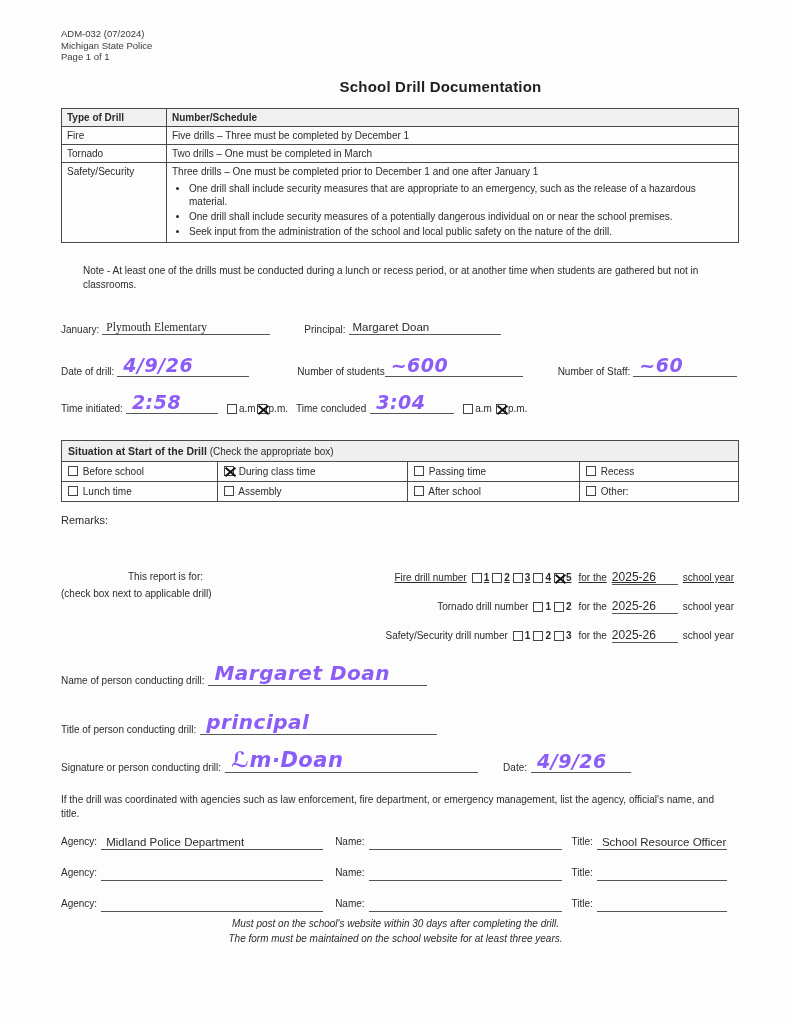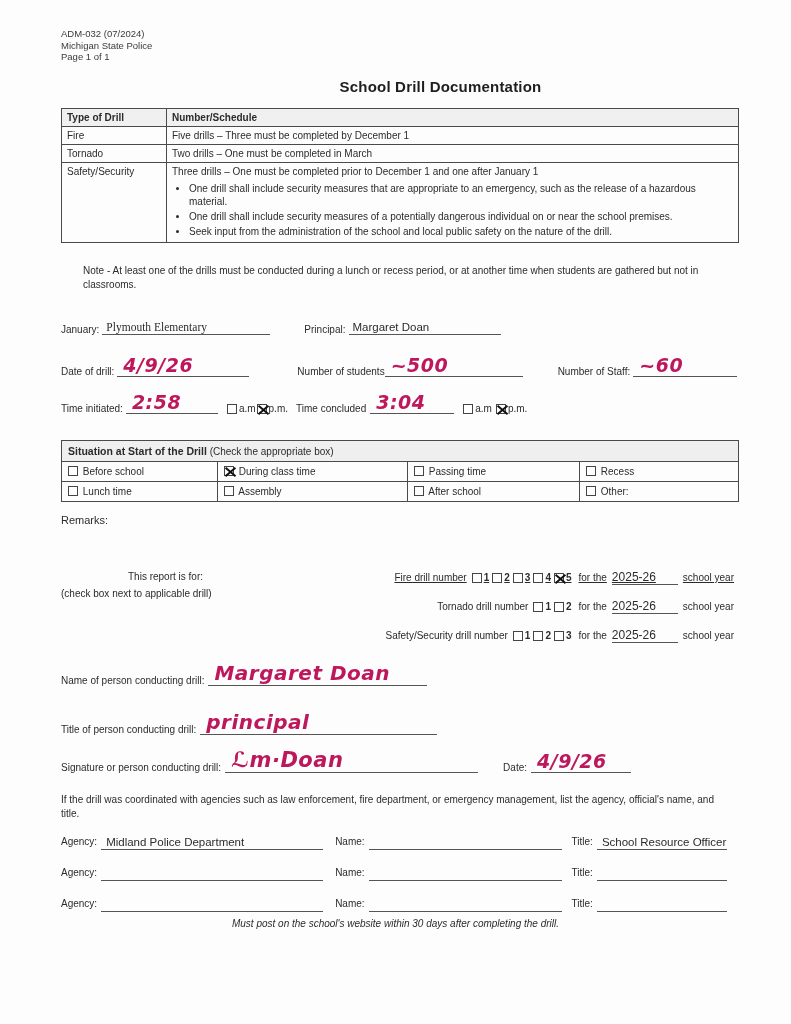--- a/index.html
+++ b/index.html
@@ -16,21 +16,21 @@
   .page {
     position: absolute;
     left: 0; top: 0;
     width: 791px; height: 1024px;
     background: #fdfdfd;
   }
   .hand {
     font-family: "DejaVu Sans", sans-serif;
     font-weight: 700;
     font-style: italic;
-    color: #be185d;
+    color: #8b5cf6;
     letter-spacing: 0.5px;
   }
 
   
   .doc-meta {
     position: absolute; left: 61px; top: 28px;
     font-size: 9.5px; line-height: 11.5px; color: #3a3a3a;
   }
   .doc-title {
     position: absolute; left: 0; top: 78px; width: 791px;
@@ -203,21 +203,21 @@
     </span>
   </div>
 
   <div class="row" style="left:61px; top:357px;">
     <span class="lbl">Date of drill:</span>
     <span class="rule" style="width:132px; height:20px; margin-left:3px;">
       <span class="valh hand">4/9/26</span>
     </span>
     <span class="lbl" style="margin-left:48px;">Number of students</span>
     <span class="rule" style="width:138px; height:20px;">
-      <span class="valh hand">~500</span>
+      <span class="valh hand">~600</span>
     </span>
     <span class="lbl" style="margin-left:35px;">Number of Staff:</span>
     <span class="rule" style="width:104px; height:20px; margin-left:3px;">
       <span class="valh hand">~60</span>
     </span>
   </div>
 
   <div class="row" style="left:61px; top:394px;">
     <span class="lbl">Time initiated:</span>
     <span class="rule" style="width:92px; height:20px; margin-left:3px;">
@@ -425,15 +425,16 @@
         <span></span>
       </span>
     <span class="k" style="margin-left:10px;">Title:</span>
     <span class="ln" style="width:130px;">
         <span></span>
       </span>
   </div>
 
   <div class="footnote">
     <div>Must post on the school's website within 30 days after completing the drill.</div>
+    <div>The form must be maintained on the school website for at least three years.</div>
   </div>
 
 </div>
 
 </body></html>

